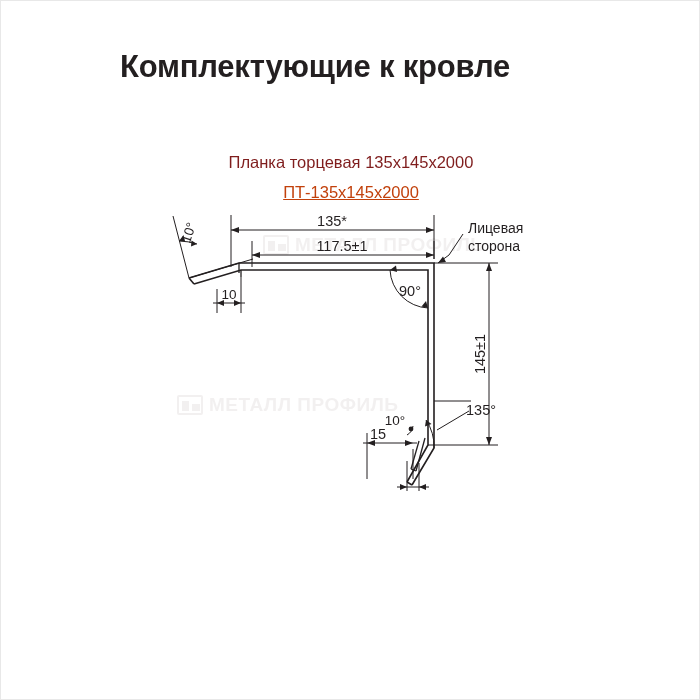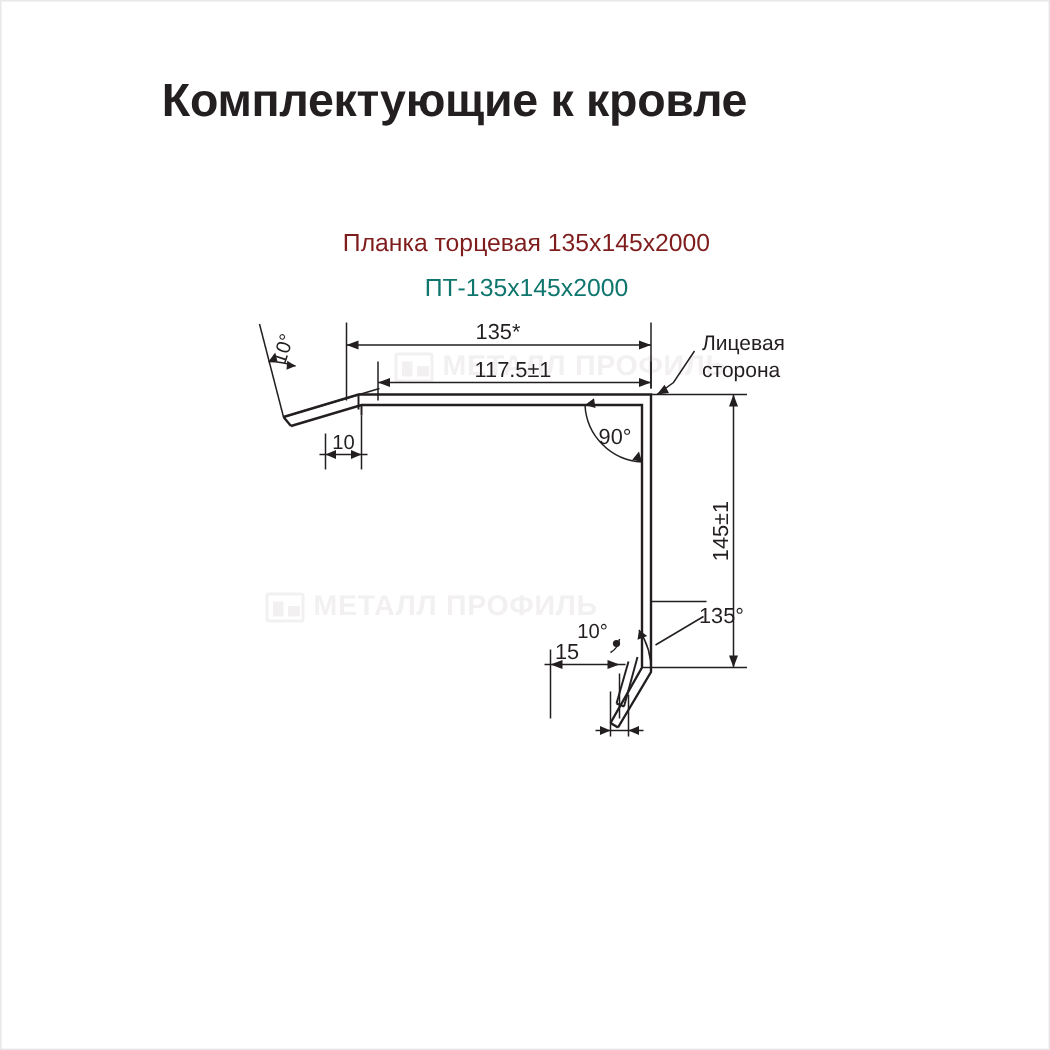--- a/index.html
+++ b/index.html
@@ -26,38 +26,40 @@
   .title {
     position: absolute;
     left: 0;
     top: 48px;
     width: 604px;
     text-align: center;
     font-size: 31px;
     font-weight: bold;
     letter-spacing: -0.2px;
     color: #231f20;
+    padding-left: 12px;
   }
   .subtitle-1 {
     position: absolute;
     left: 0;
     top: 152px;
     width: 700px;
     text-align: center;
     font-size: 16.5px;
     color: #7f1d1d;
   }
   .subtitle-2 {
     position: absolute;
     left: 0;
     top: 182px;
     width: 700px;
     text-align: center;
     font-size: 16.5px;
-    color: #0f766e;
+    color: #c2410c;
+    text-decoration: underline;
   }
   .drawing {
     position: absolute;
     left: 0;
     top: 0;
     width: 700px;
     height: 700px;
   }
   .wm {
     position: absolute;

